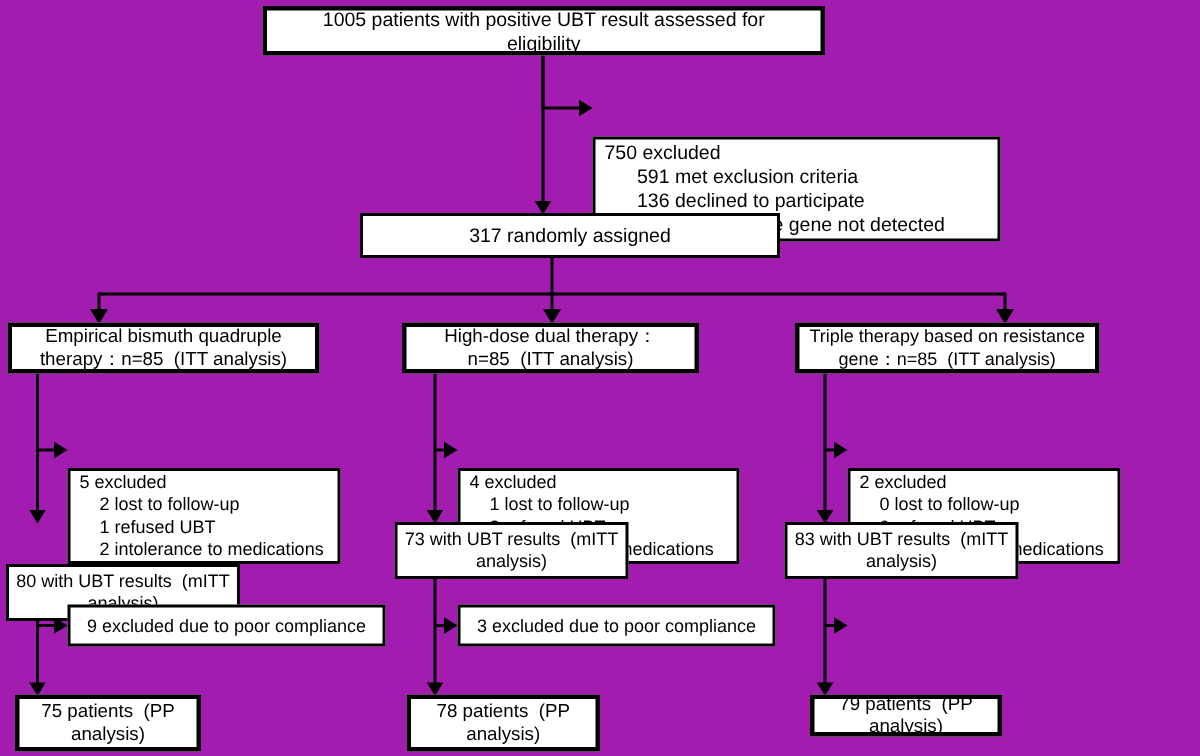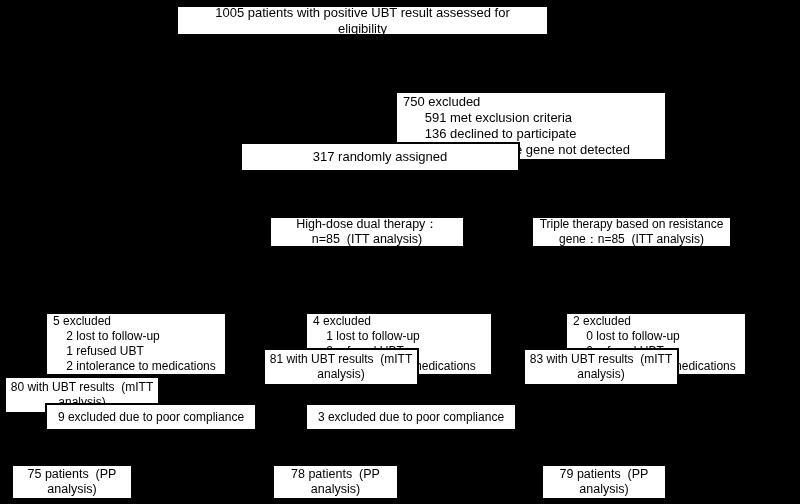--- a/index.html
+++ b/index.html
@@ -1,19 +1,19 @@
 <!DOCTYPE html>
 <html><head>
 <meta charset="utf-8">
 <style>
   html,body{margin:0;padding:0;background:#ffffff;}
   .canvas{
     position:relative;
     width:800px;height:504px;
-    background:#000000;
+    background:#a21caf;
     font-family:"Liberation Sans", sans-serif;
     color:#000;
     overflow:hidden;
   }
   .flow-svg{position:absolute;left:0;top:0;width:800px;height:504px;}
   .flow-svg line{stroke:#000;stroke-width:2;}
   .flow-svg polygon{fill:#000;stroke:none;}
   .box{
     position:absolute;
     box-sizing:border-box;
@@ -122,48 +122,50 @@
   <div class="box large heavy" style="left:175px;top:4px;width:375px;height:33px;">1005 patients with positive UBT result assessed for
 eligibility</div>
 
   <div class="box large leftalign" style="left:395px;top:47px;width:272px;height:70px;">750 excluded
       591 met exclusion criteria
       136 declined to participate
       23 Hp resistance gene not detected</div>
 
   <div class="box large" style="left:240px;top:142px;width:280px;height:30px;">317 randomly assigned</div>
 
+  <div class="box heavy" style="left:5px;top:215px;width:208px;height:34px;">Empirical bismuth quadruple
+therapy：n=85  (ITT analysis)</div>
   <div class="box heavy" style="left:268px;top:215px;width:198px;height:34px;">High-dose dual therapy：
 n=85  (ITT analysis)</div>
   <div class="box heavy small" style="left:530px;top:215px;width:203px;height:34px;">Triple therapy based on resistance
 gene：n=85  (ITT analysis)</div>
 
   <div class="box small leftalign" style="left:45px;top:268px;width:182px;height:64px;">5 excluded
     2 lost to follow-up
     1 refused UBT
     2 intolerance to medications</div>
   <div class="box small leftalign" style="left:305px;top:268px;width:188px;height:64px;">4 excluded
     1 lost to follow-up
     2 refused UBT
     1 intolerance to medications</div>
   <div class="box small leftalign" style="left:565px;top:268px;width:182px;height:64px;">2 excluded
     0 lost to follow-up
     0 refused UBT
     2 intolerance to medications</div>
 
   <div class="box small" style="left:4px;top:348px;width:156px;height:38px;margin-top:28px;">80 with UBT results  (mITT
 analysis)</div>
-  <div class="box small" style="left:263px;top:348px;width:156px;height:38px;">81 with UBT results  (mITT
+  <div class="box small" style="left:263px;top:348px;width:156px;height:38px;">73 with UBT results  (mITT
 analysis)</div>
   <div class="box small" style="left:523px;top:348px;width:156px;height:38px;">83 with UBT results  (mITT
 analysis)</div>
 
   <div class="box small" style="left:45px;top:403px;width:212px;height:28px;">9 excluded due to poor compliance</div>
   <div class="box small" style="left:305px;top:403px;width:212px;height:28px;">3 excluded due to poor compliance</div>
 
   <div class="box heavy" style="left:10px;top:463px;width:124px;height:38px;">75 patients  (PP
 analysis)</div>
   <div class="box heavy" style="left:271px;top:463px;width:129px;height:38px;">78 patients  (PP
 analysis)</div>
-  <div class="box heavy" style="left:540px;top:463px;width:128px;height:38px;">79 patients  (PP
+  <div class="box heavy" style="left:540px;top:463px;width:128px;height:28px;">79 patients  (PP
 analysis)</div>
 
 </div>
 
 </body></html>

